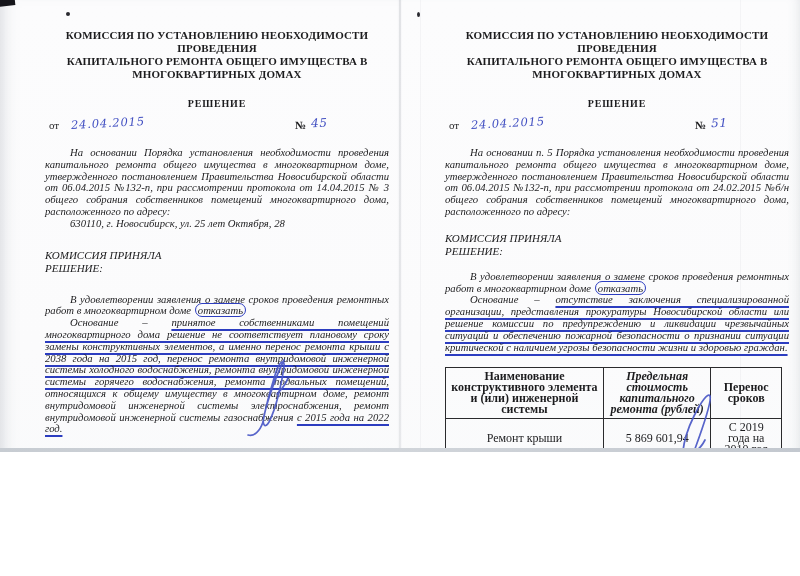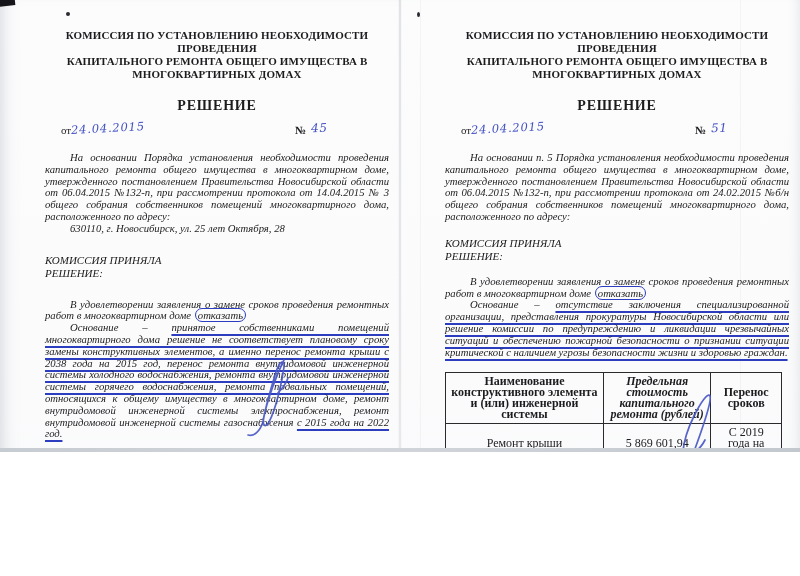--- a/index.html
+++ b/index.html
@@ -11,24 +11,24 @@
   }
   .page{
     position:absolute;top:0;width:400px;height:576px;
     background:linear-gradient(180deg,#fcfcfd 0%,#fbfbfc 60%,#f9fafb 100%);
   }
   .page-left{left:0;box-shadow:inset 14px 0 18px -14px rgba(120,128,140,.35), inset -2px 0 3px -2px rgba(130,135,145,.25);}
   .page-right{left:400px;box-shadow:inset 2px 0 3px -2px rgba(130,135,145,.2), inset -10px 0 14px -12px rgba(120,128,140,.3);}
   .content{position:absolute;left:45px;top:0;width:344px;}
 
   .doc-title{margin-top:29px;text-align:center;font-weight:bold;font-size:11px;line-height:13px;letter-spacing:.1px;}
-  .decision-heading{margin-top:17px;text-align:center;font-weight:bold;font-size:14px;letter-spacing:.8px;}
+  .decision-heading{margin-top:17px;text-align:center;font-weight:bold;font-size:10px;letter-spacing:.8px;}
 
   .meta-row{position:relative;margin-top:7px;height:18px;font-size:11px;}
-  .from-label{position:absolute;left:16px;top:3px;}
+  .from-label{position:absolute;left:4px;top:3px;}
   .num-label{position:absolute;left:250px;top:3px;font-weight:bold;}
   .hand{
     font-family:"DejaVu Serif", serif;font-style:italic;
     color:#4250c2;letter-spacing:.8px;
   }
   .hand-date{position:absolute;left:26px;top:0;font-size:11.5px;transform:rotate(-3deg);}
   .hand-num{position:absolute;left:266px;top:0;font-size:12px;transform:rotate(-2deg);}
 
   p{margin:0;font-size:10.7px;line-height:11.8px;text-align:justify;font-style:italic;}
   .indent{text-indent:25px;}

